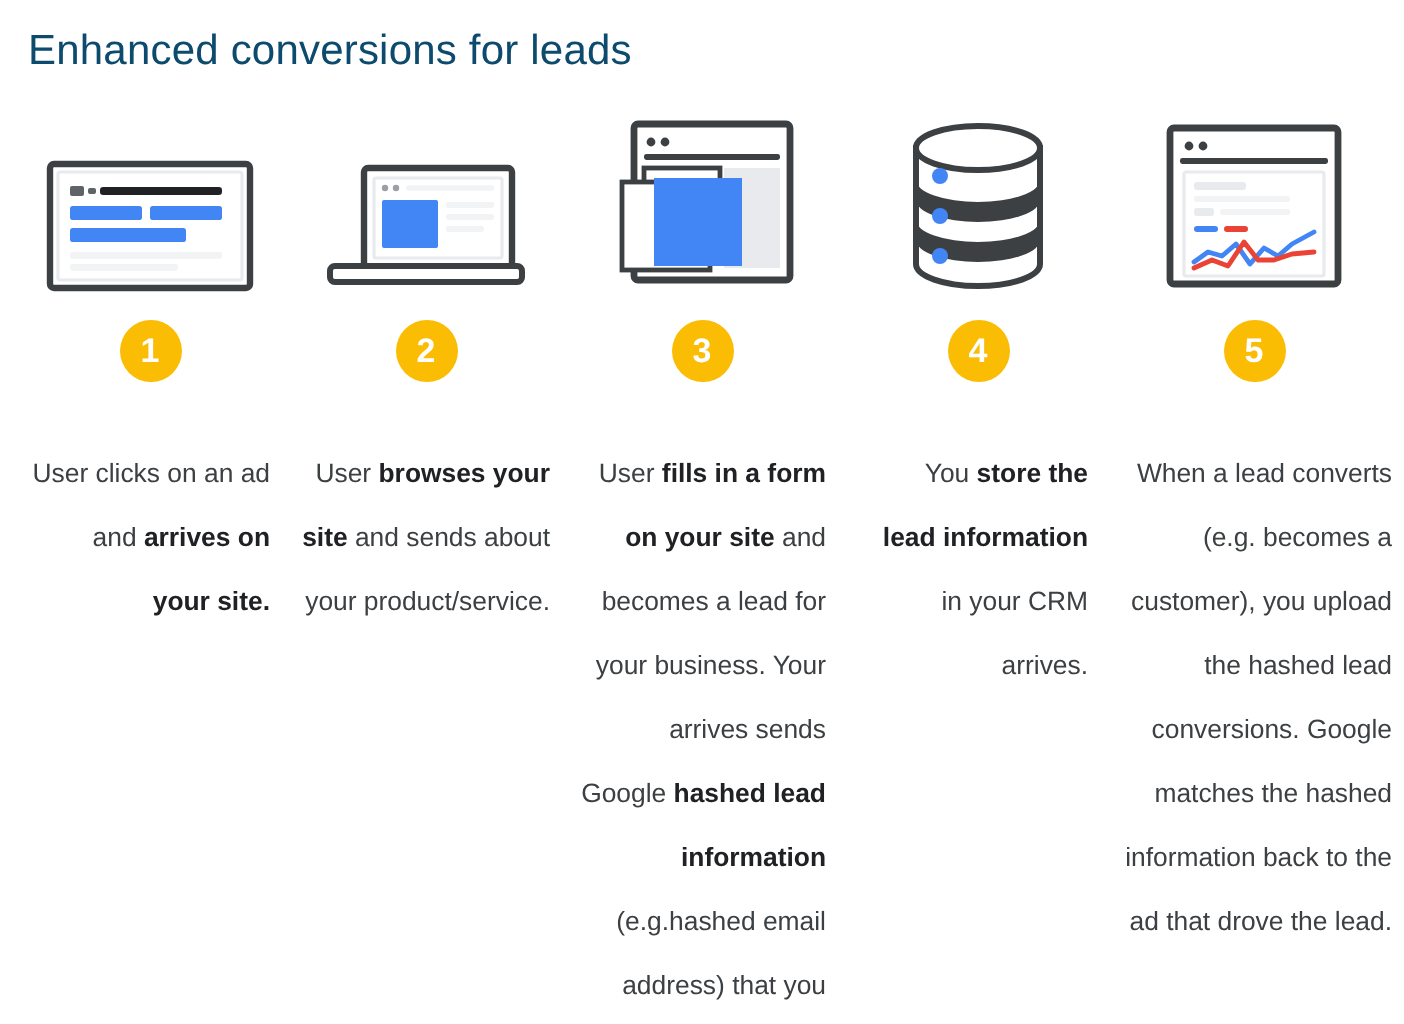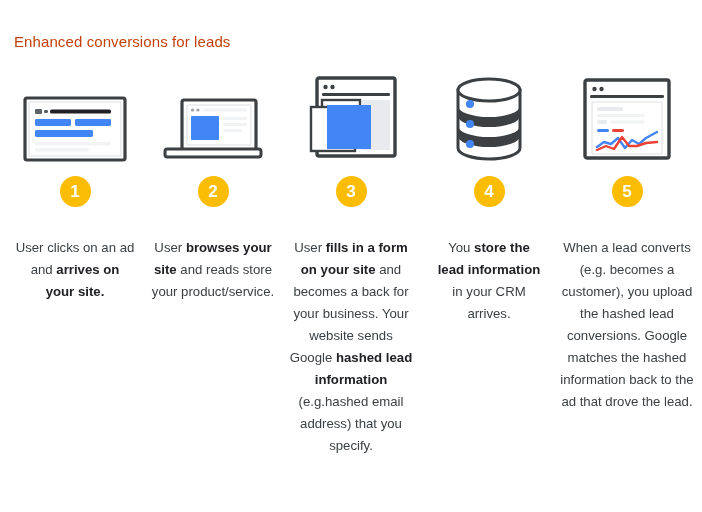--- a/index.html
+++ b/index.html
@@ -14,25 +14,25 @@
     color: #3c4043;
     overflow: hidden;
   }
   .page {
     position: relative;
     width: 702px;
     height: 512px;
     box-sizing: border-box;
   }
   .page-title {
-    font-size: 15px;
+    font-size: 21px;
     font-weight: 400;
-    color: #c2410c;
+    color: #0c4a6e;
     letter-spacing: 0.1px;
-    padding: 28px 0 0 14px;
+    padding: 12px 0 0 14px;
     margin: 0;
     line-height: 28px;
   }
   .steps {
     display: flex;
     flex-direction: row;
     align-items: flex-start;
     padding: 14px 6px 0 6px;
     box-sizing: border-box;
   }
@@ -61,23 +61,23 @@
     font-weight: 700;
     display: flex;
     align-items: center;
     justify-content: center;
     line-height: 1;
     font-family: "Liberation Sans", sans-serif;
   }
   .caption {
     margin-top: 30px;
     width: 124px;
-    text-align: center;
+    text-align: right;
     font-size: 13.2px;
-    line-height: 22px;
+    line-height: 32px;
     color: #3c4043;
     font-family: "Liberation Sans", sans-serif;
     word-wrap: break-word;
   }
   .caption b {
     font-weight: 700;
     color: #202124;
   }
   .step-5 .caption { width: 138px; }
   .step-4 .caption { width: 110px; }
@@ -128,42 +128,42 @@
             <rect x="30" y="24" width="28" height="24" rx="1" fill="#4285f4"></rect>
             <rect x="62" y="25" width="24" height="3" rx="1.2" fill="#f1f3f4"></rect>
             <rect x="62" y="31" width="24" height="3" rx="1.2" fill="#f1f3f4"></rect>
             <rect x="62" y="37" width="19" height="3" rx="1.2" fill="#f1f3f4"></rect>
             <rect x="4" y="57" width="96" height="8" rx="2.4" fill="#ffffff" stroke="#3c4043" stroke-width="3"></rect>
           </svg>
         </span>
       </div>
       <div class="badge">2</div>
       <div class="caption">
-        <span>User </span><b>browses your site</b><span> and reads store your product/service.</span>
+        <span>User </span><b>browses your site</b><span> and sends about your product/service.</span>
       </div>
     </div>
 
     <div class="step step-3">
       <div class="icon-wrap">
         <span>
           <svg width="96" height="88" viewBox="0 0 96 88">
             <rect x="14" y="4" width="78" height="78" rx="2" fill="#ffffff" stroke="#3c4043" stroke-width="3.4"></rect>
             <circle cx="22.5" cy="13" r="2.2" fill="#3c4043"></circle>
             <circle cx="29.5" cy="13" r="2.2" fill="#3c4043"></circle>
             <rect x="19" y="19" width="68" height="3" rx="1.2" fill="#3c4043"></rect>
             <rect x="59" y="26" width="28" height="50" fill="#e8eaed"></rect>
             <rect x="19" y="26" width="38" height="36" fill="#ffffff" stroke="#3c4043" stroke-width="2.4"></rect>
             <rect x="8" y="33" width="44" height="44" fill="#ffffff" stroke="#3c4043" stroke-width="2.4"></rect>
             <rect x="24" y="31" width="44" height="44" fill="#4285f4"></rect>
           </svg>
         </span>
       </div>
       <div class="badge">3</div>
       <div class="caption">
-        <span>User </span><b>fills in a form on your site</b><span> and becomes a back for your business. Your website sends Google </span><b>hashed lead information</b><span> (e.g.hashed email address) that you specify.</span>
+        <span>User </span><b>fills in a form on your site</b><span> and becomes a lead for your business. Your arrives sends Google </span><b>hashed lead information</b><span> (e.g.hashed email address) that you specify.</span>
       </div>
     </div>
 
     <div class="step step-4">
       <div class="icon-wrap">
         <span>
           <svg width="78" height="86" viewBox="0 0 78 86">
             <path d="M8 14 v58 a31 11 0 0 0 62 0 v-58 z" fill="#ffffff" stroke="#3c4043" stroke-width="3"></path>
             <path d="M8 30 a31 11 0 0 0 62 0 v10 a31 11 0 0 1 -62 0 z" fill="#3c4043"></path>
             <path d="M8 50 a31 11 0 0 0 62 0 v10 a31 11 0 0 1 -62 0 z" fill="#3c4043"></path>

